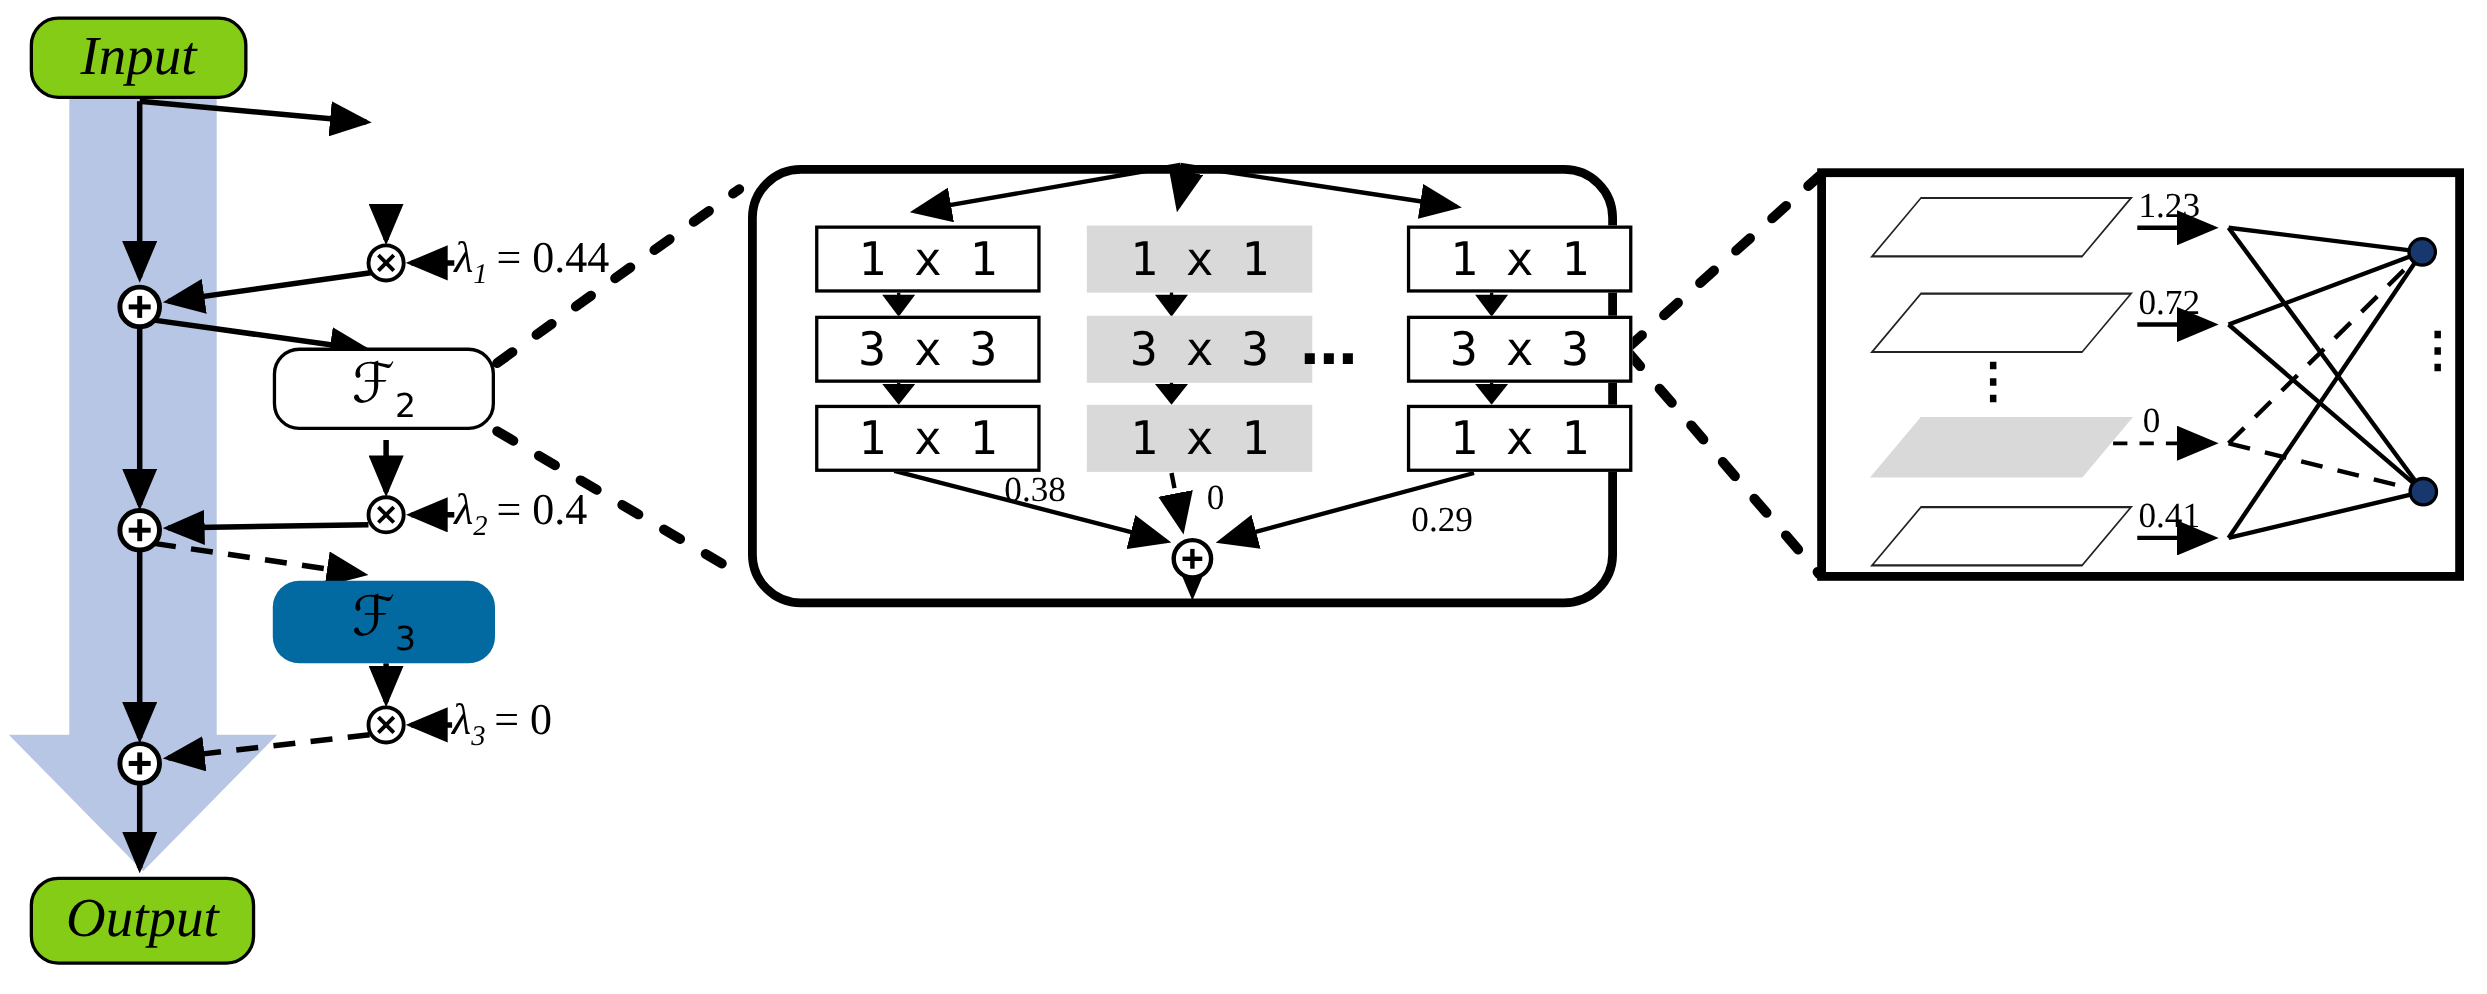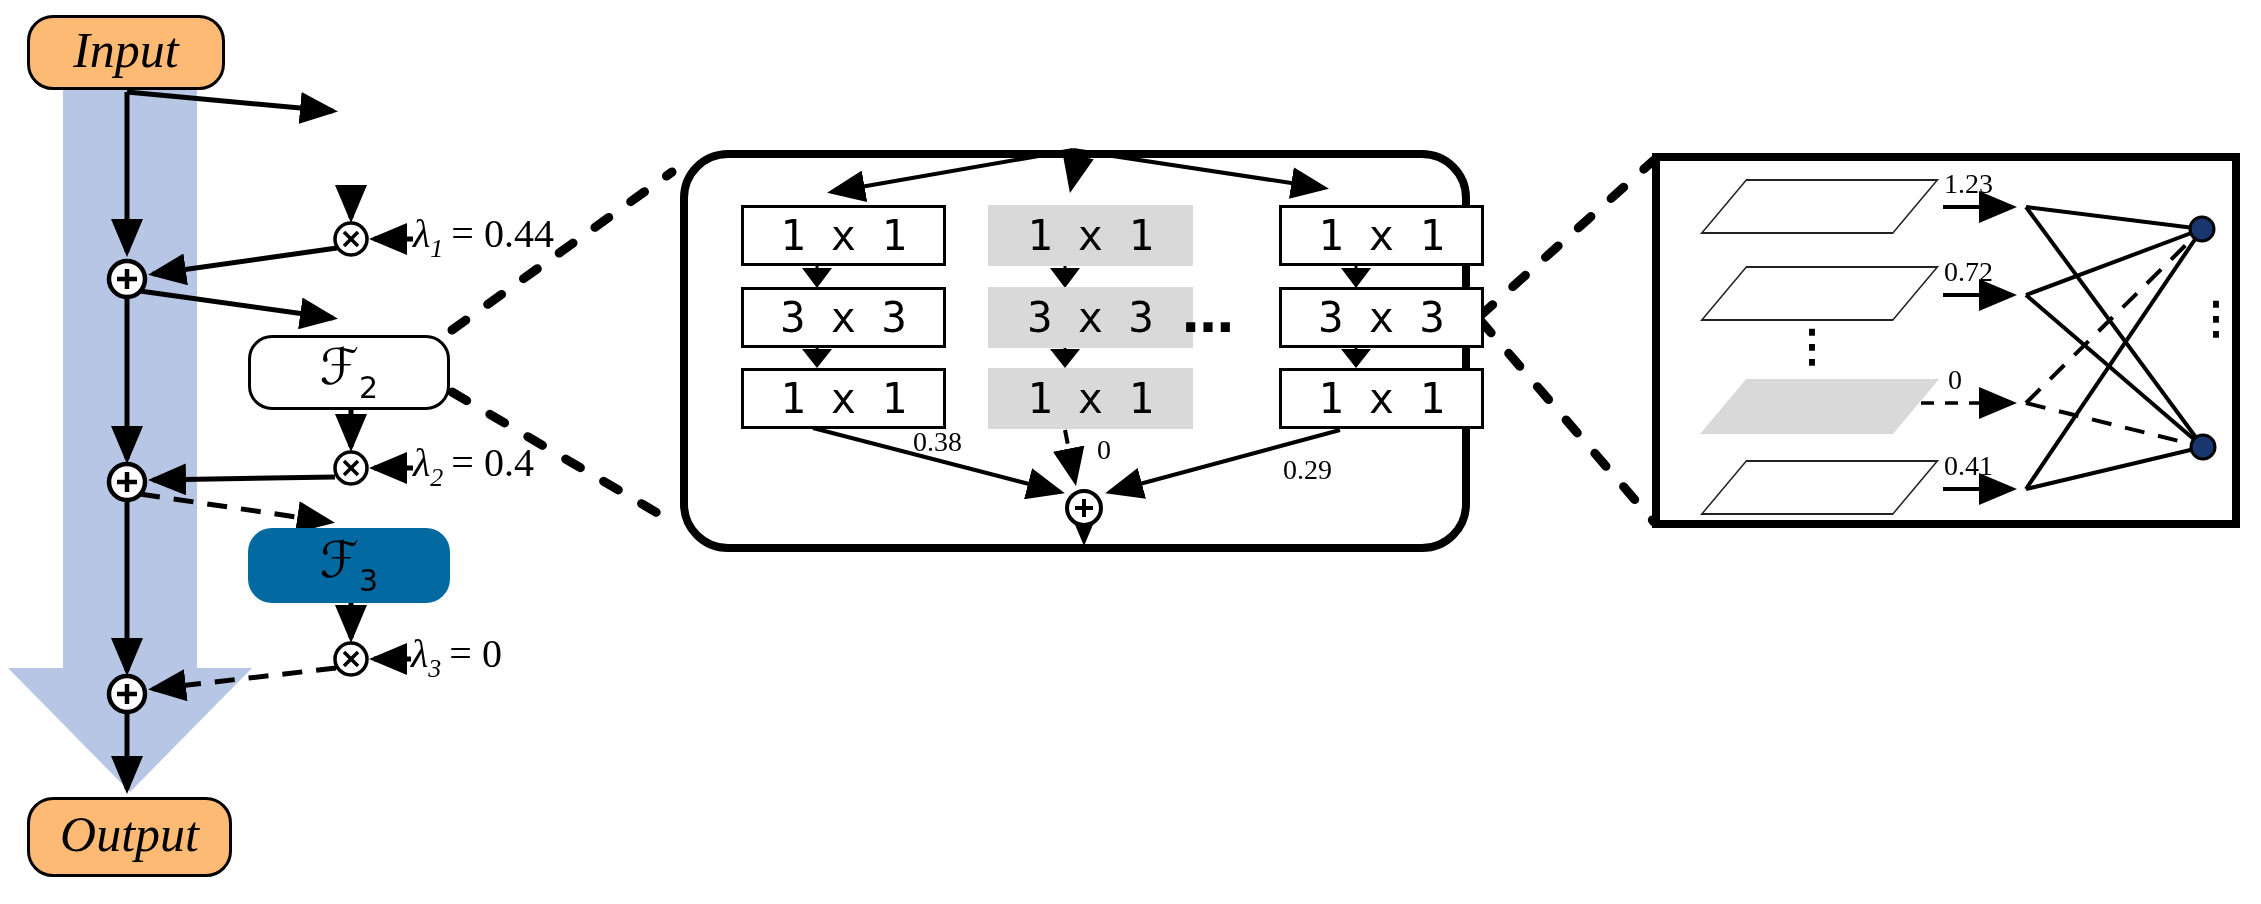--- a/index.html
+++ b/index.html
@@ -2,21 +2,21 @@
 <html><head>
 <meta charset="utf-8">
 <style>
   html,body{margin:0;padding:0;background:#ffffff;}
   #canvas{position:relative;width:2261px;height:904px;background:#ffffff;overflow:hidden;
           font-family:"Liberation Serif","DejaVu Serif",serif;}
   #artwork{position:absolute;left:0;top:0;z-index:1;}
   .ov{position:absolute;z-index:2;box-sizing:border-box;}
 
   
-  .rbox{background:#fdba74;border:3.5px solid #000;border-radius:26px;
+  .rbox{background:#84cc16;border:3.5px solid #000;border-radius:26px;
         display:flex;align-items:center;justify-content:center;}
   .io-text{font-style:italic;font-size:50px;color:#000;line-height:1;padding-bottom:6px;}
   .fbox{background:#ffffff;border:3px solid #000;border-radius:24px;
         display:flex;align-items:center;justify-content:center;}
   .fbox.pruned{border:none;background:#0369a1;}
   .fsym{font-family:"DejaVu Sans","DejaVu Serif",serif;font-size:50px;color:#000;line-height:1;}
   .fsub{font-size:30px;vertical-align:-14px;}
 
   
   .lambda{font-style:italic;font-size:40px;color:#000;white-space:nowrap;line-height:1;}
@@ -26,21 +26,21 @@
   
   .conv{width:205px;height:61px;background:#ffffff;border:3px solid #000;
         display:flex;align-items:center;justify-content:center;
         font-family:"DejaVu Sans Mono","Liberation Mono",monospace;font-size:42px;color:#000;margin-left:26px;}
   .conv.pruned{border:none;background:#d9d9d9;}
 
   
   .panel{background:transparent;border:8px solid #000;}
   .panel.rounded{border-radius:48px;}
 
-  .num{font-size:28px;color:#000;line-height:1;white-space:nowrap;}
+  .num{font-size:32px;color:#000;line-height:1;white-space:nowrap;}
   .hdots{font-family:"DejaVu Sans","Liberation Sans",sans-serif;font-weight:900;
          font-size:52px;letter-spacing:5px;color:#000;line-height:1;}
   .vdots{font-weight:bold;font-size:44px;color:#000;line-height:0.62;letter-spacing:0;}
 
   
   .pgram{left:1700px;width:193px;height:55px;background:#ffffff;border:2.5px solid #222;
          transform:skewX(-40deg);transform-origin:0 100%;}
   .pgram.pruned{border:none;background:#d9d9d9;}
 </style>
 </head>
@@ -174,21 +174,21 @@
     <g stroke="#000" stroke-width="3" fill="#17376e">
       <circle cx="2202" cy="229" r="12"></circle>
       <circle cx="2203" cy="447" r="12"></circle>
     </g>
   </svg>
 
   <div class="ov rbox" style="left:27px;top:15px;width:198px;height:75px;">
     <span class="io-text">Input</span>
   </div>
 
-  <div class="ov fbox" style="left:248px;top:335px;width:202px;height:75px;">
+  <div class="ov fbox" style="left:248px;top:316px;width:202px;height:75px;">
     <span class="fsym"><span>ℱ</span><span class="fsub">2</span></span>
   </div>
   <div class="ov fbox pruned" style="left:248px;top:528px;width:202px;height:75px;">
     <span class="fsym"><span>ℱ</span><span class="fsub">3</span></span>
   </div>
 
   <div class="ov lambda" style="left:413px;top:214px;">
     <span>λ</span><span class="lsub">1</span><span class="leq">= 0.44</span>
   </div>
   <div class="ov lambda" style="left:413px;top:443px;">

